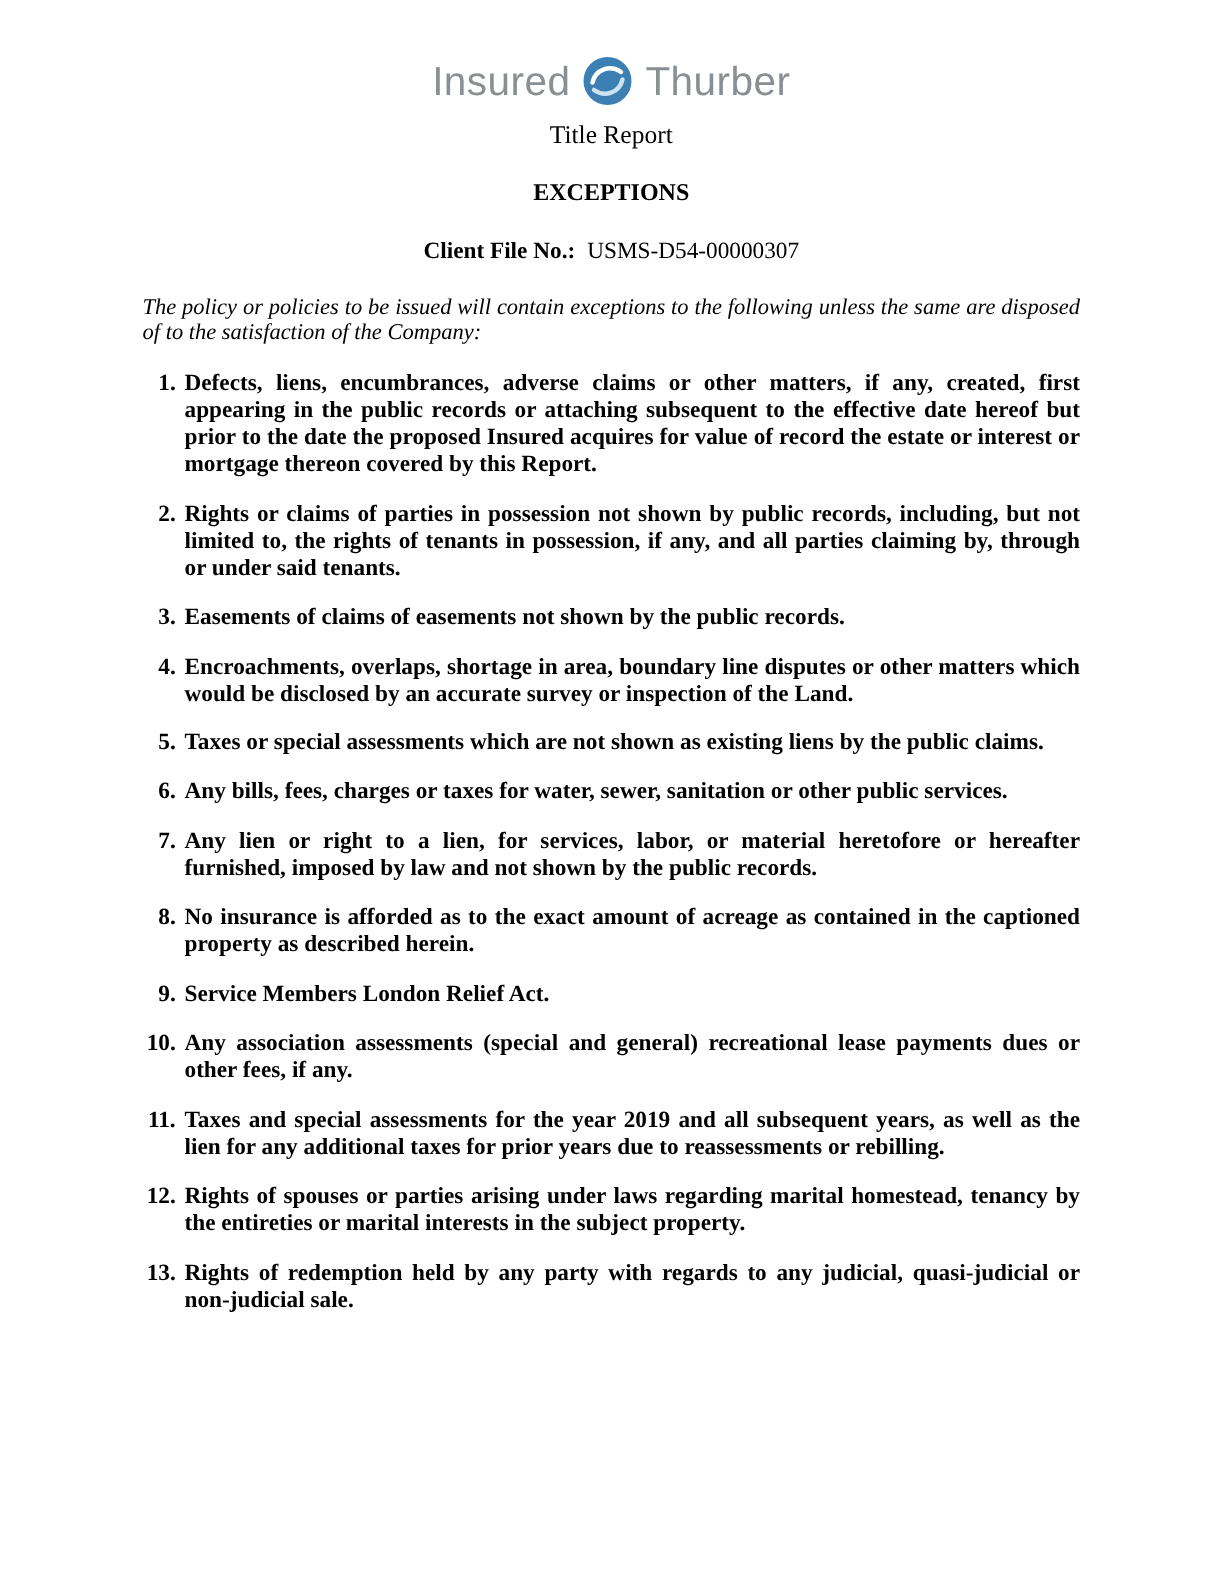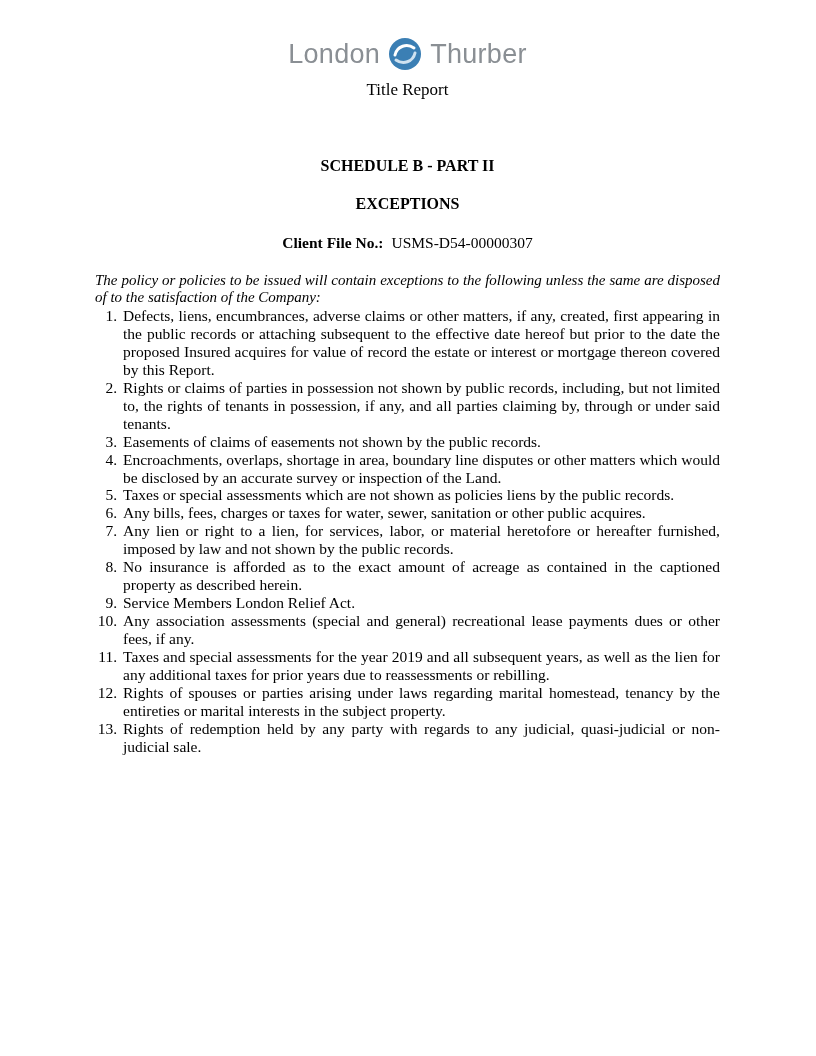--- a/index.html
+++ b/index.html
@@ -59,61 +59,62 @@
     line-height: 1.16;
     text-align: justify;
     font-style: italic;
   }
   ol.exceptions {
     margin-top: 0;
     padding-left: 26px;
     font-size: 15.5px;
   }
   ol.exceptions li {
+    margin-top: 15px;
     line-height: 1.16;
     text-align: justify;
     padding-left: 2px;
+    font-weight: bold;
   }
 </style>
 </head>
 <body>
 
 <div class="page">
 
   <div class="logo-row">
-    <span class="logo-word">London</span>
+    <span class="logo-word">Insured</span>
     <span>
       <svg class="logo-icon" viewBox="0 0 36 36" aria-hidden="true">
         <circle cx="18" cy="18" r="16" fill="#3b7fb4"></circle>
         <path d="M8 19 C 10 10, 20 7, 27 12" fill="none" stroke="#ffffff" stroke-width="3" stroke-linecap="round"></path>
         <path d="M28 17 C 26 26, 16 29, 9 24" fill="none" stroke="#cfe2f0" stroke-width="3" stroke-linecap="round"></path>
       </svg>
     </span>
     <span class="logo-word">Thurber</span>
   </div>
 
   <div class="doc-type">Title Report</div>
 
-  <div class="schedule-title">SCHEDULE B - PART II</div>
 
   <div class="section-title">EXCEPTIONS</div>
 
   <div class="client-file">
     <span class="label">Client File No.:</span><span class="value">USMS-D54-00000307</span>
   </div>
 
   <p class="intro">The policy or policies to be issued will contain exceptions to the following unless the same are disposed of to the satisfaction of the Company:</p>
 
   <ol class="exceptions">
     <li>Defects, liens, encumbrances, adverse claims or other matters, if any, created, first appearing in the public records or attaching subsequent to the effective date hereof but prior to the date the proposed Insured acquires for value of record the estate or interest or mortgage thereon covered by this Report.</li>
     <li>Rights or claims of parties in possession not shown by public records, including, but not limited to, the rights of tenants in possession, if any, and all parties claiming by, through or under said tenants.</li>
     <li>Easements of claims of easements not shown by the public records.</li>
     <li>Encroachments, overlaps, shortage in area, boundary line disputes or other matters which would be disclosed by an accurate survey or inspection of the Land.</li>
-    <li>Taxes or special assessments which are not shown as policies liens by the public records.</li>
-    <li>Any bills, fees, charges or taxes for water, sewer, sanitation or other public acquires.</li>
+    <li>Taxes or special assessments which are not shown as existing liens by the public claims.</li>
+    <li>Any bills, fees, charges or taxes for water, sewer, sanitation or other public services.</li>
     <li>Any lien or right to a lien, for services, labor, or material heretofore or hereafter furnished, imposed by law and not shown by the public records.</li>
     <li>No insurance is afforded as to the exact amount of acreage as contained in the captioned property as described herein.</li>
     <li>Service Members London Relief Act.</li>
     <li>Any association assessments (special and general) recreational lease payments dues or other fees, if any.</li>
     <li>Taxes and special assessments for the year 2019 and all subsequent years, as well as the lien for any additional taxes for prior years due to reassessments or rebilling.</li>
     <li>Rights of spouses or parties arising under laws regarding marital homestead, tenancy by the entireties or marital interests in the subject property.</li>
     <li>Rights of redemption held by any party with regards to any judicial, quasi-judicial or non-judicial sale.</li>
   </ol>
 
 </div>

